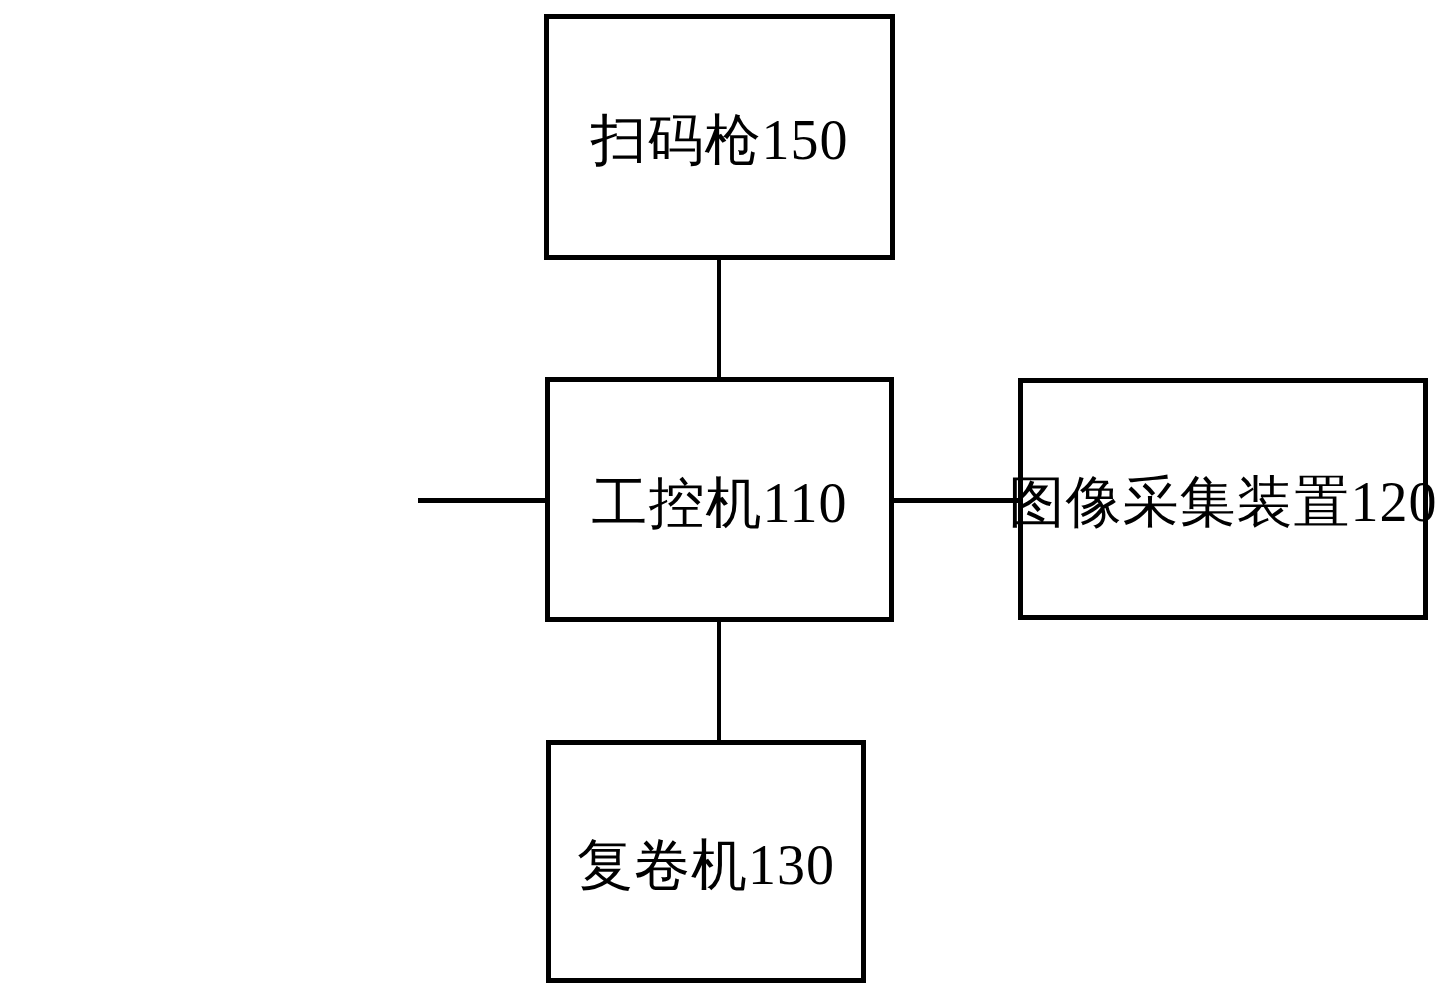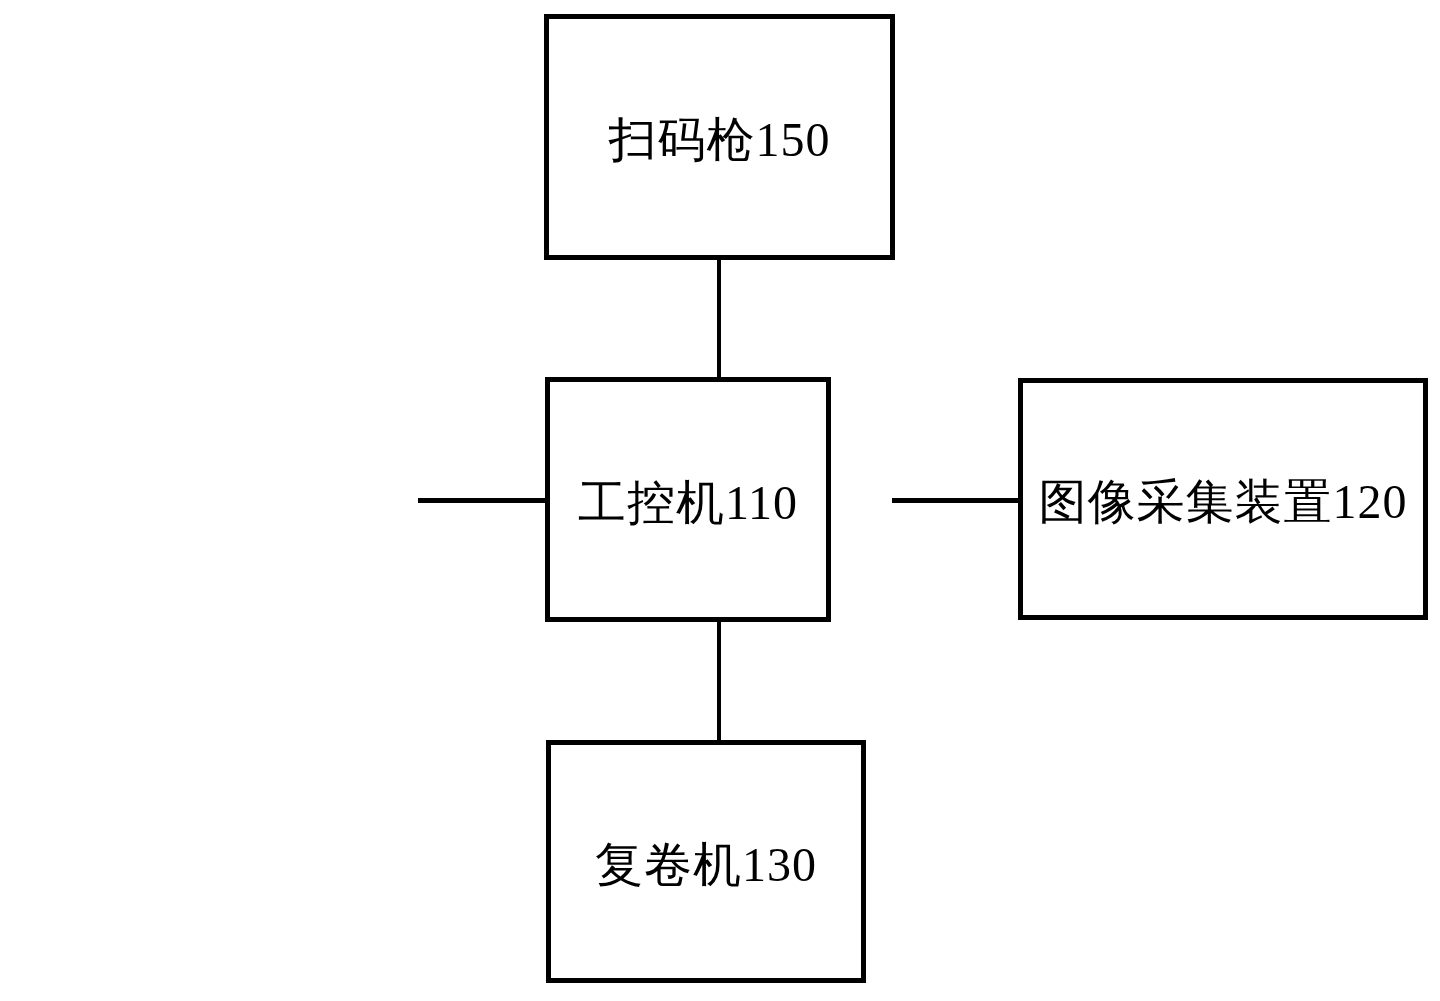--- a/index.html
+++ b/index.html
@@ -18,36 +18,36 @@
   .node {
     position: absolute;
     box-sizing: border-box;
     border: 5px solid #000000;
     background: #ffffff;
     display: flex;
     align-items: center;
     justify-content: center;
   }
   .node .label {
-    font-size: 48px;
+    font-size: 56px;
     color: #000000;
     letter-spacing: 1px;
     white-space: nowrap;
     line-height: 1;
     padding-top: 6px; 
   }
   .edge {
     position: absolute;
     background: #000000;
   }
 
   
   #node-scanner        { left: 544px;  top: 14px;  width: 351px; height: 246px; }
   #node-encoder        { left: 11px;   top: 377px; width: 409px; height: 242px; }
-  #node-ipc            { left: 545px;  top: 377px; width: 286px; height: 245px; }
+  #node-ipc            { left: 545px;  top: 377px; width: 349px; height: 245px; }
   #node-image-capture  { left: 1018px; top: 378px; width: 410px; height: 242px; }
   #node-rewinder       { left: 546px;  top: 740px; width: 320px; height: 243px; }
 
   #edge-scanner-ipc    { left: 717px; top: 258px; width: 4px;   height: 121px; }
   #edge-ipc-rewinder   { left: 717px; top: 620px; width: 4px;   height: 122px; }
   #edge-encoder-ipc    { left: 418px; top: 498px; width: 129px; height: 5px; }
   #edge-ipc-capture    { left: 892px; top: 498px; width: 128px; height: 5px; }
 </style>
 </head>
 <body>

